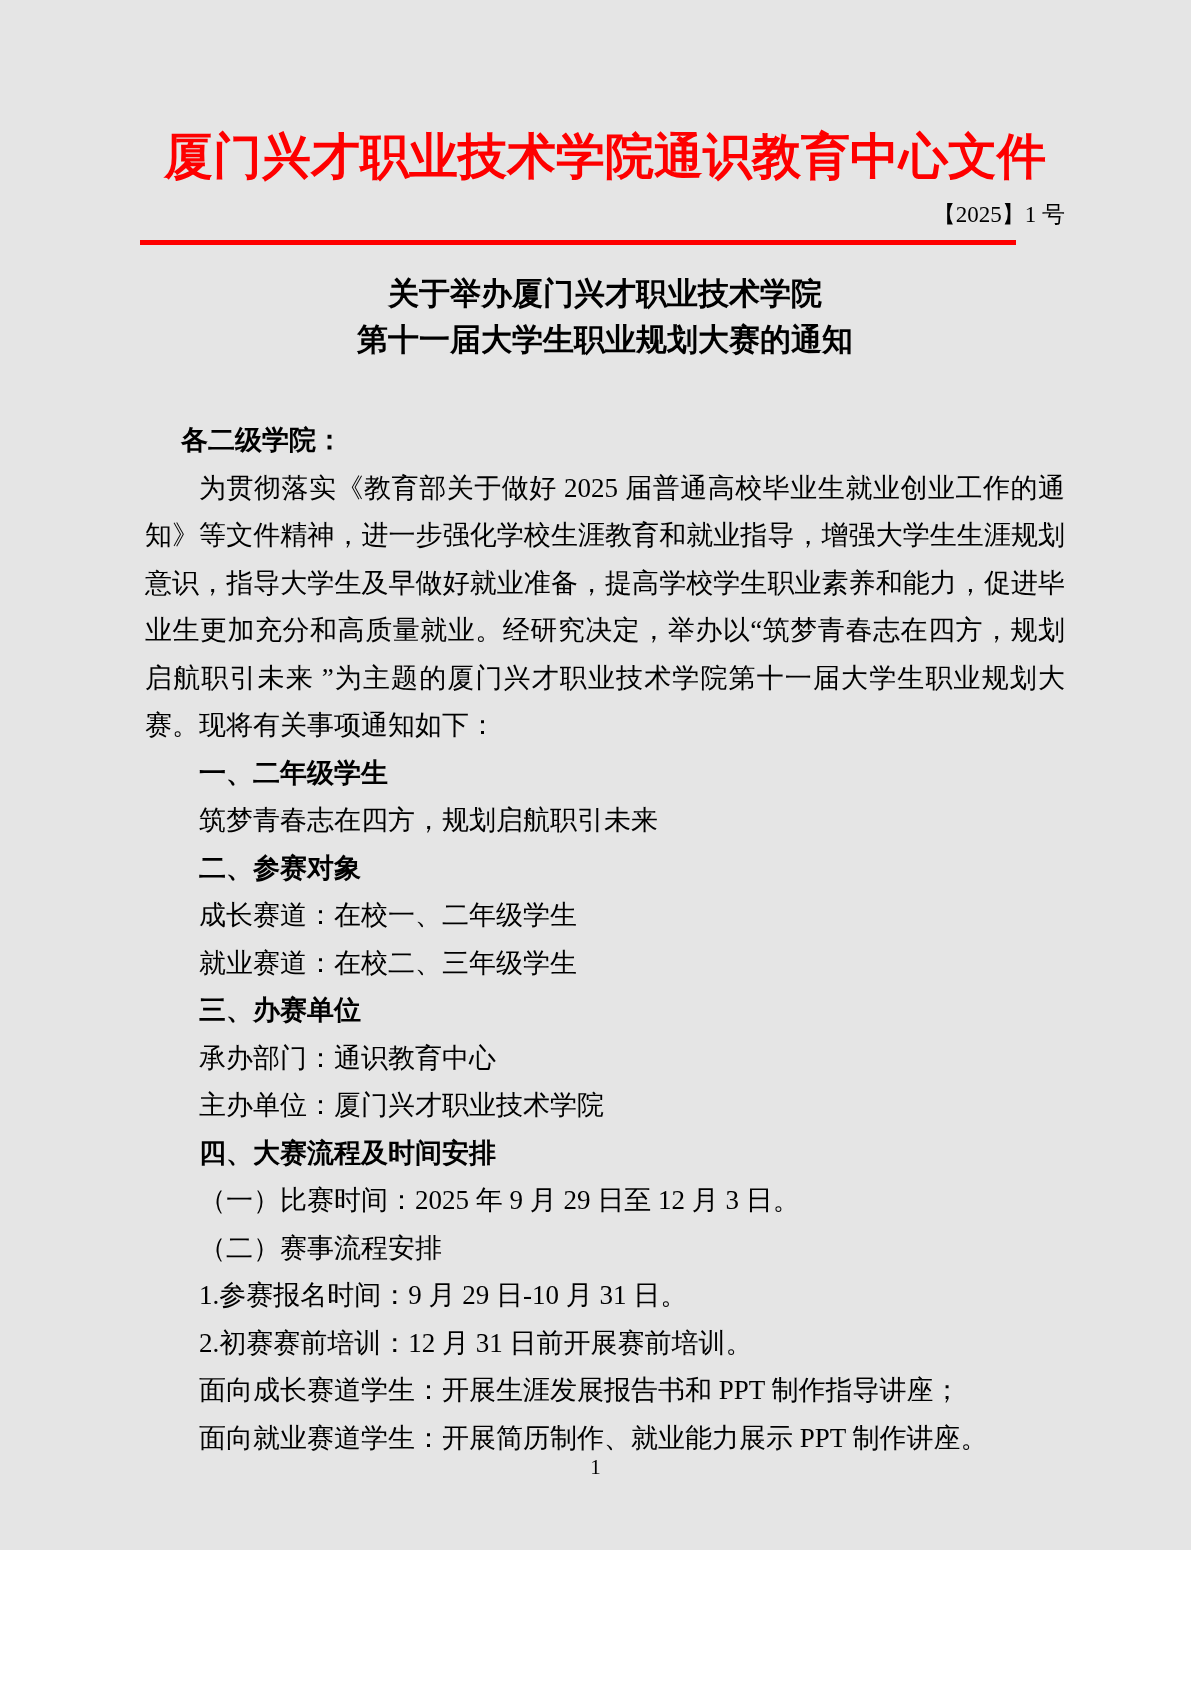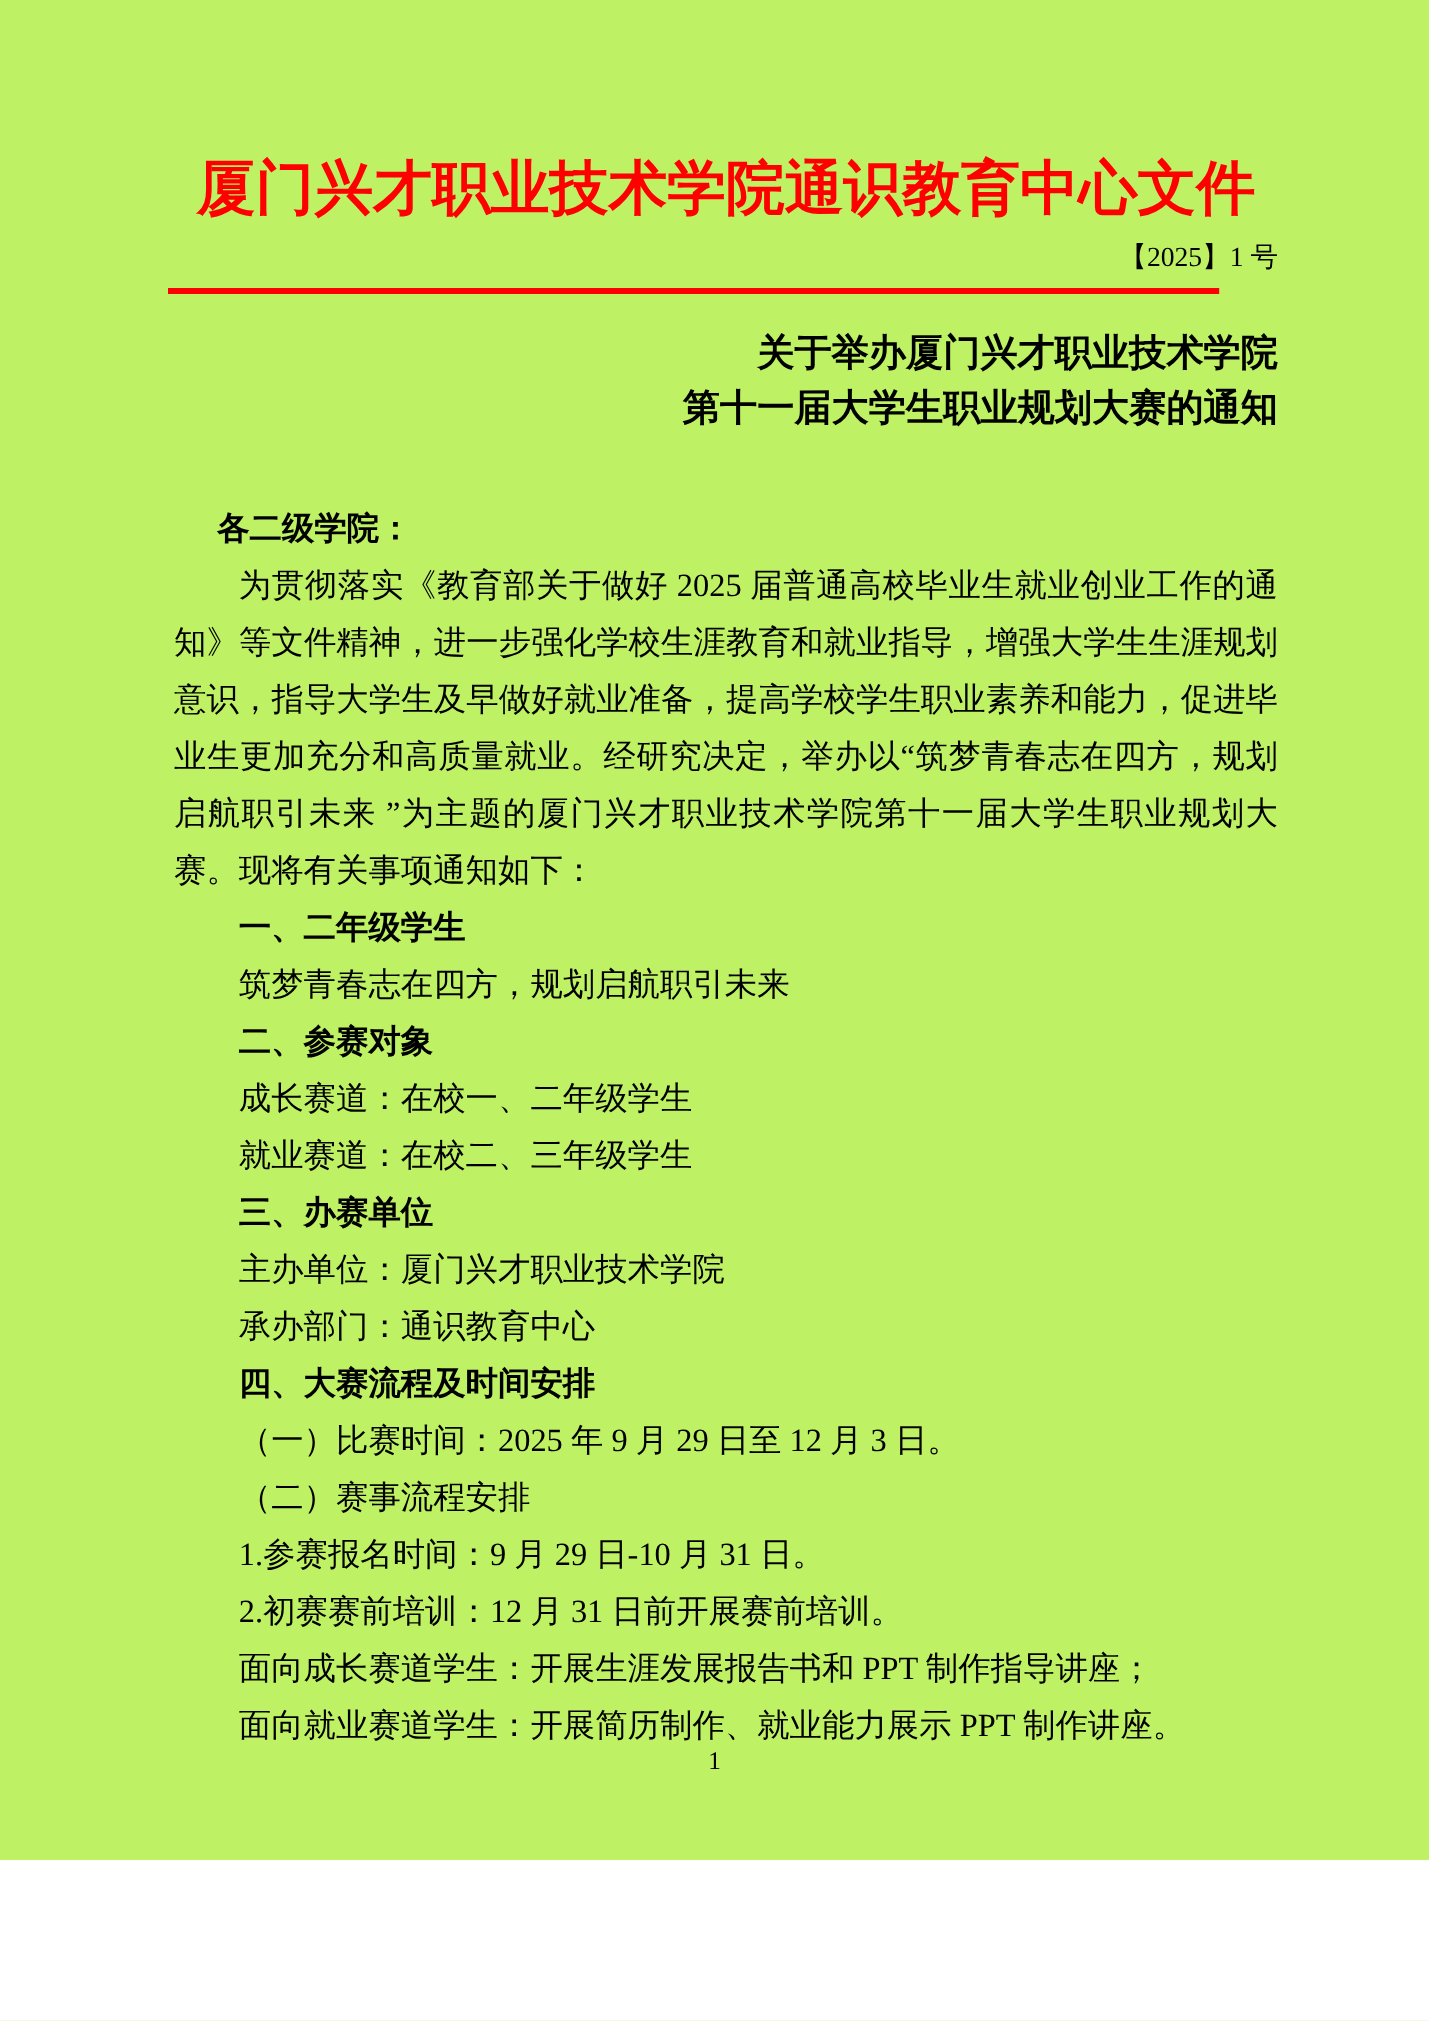--- a/index.html
+++ b/index.html
@@ -1,21 +1,21 @@
 <!DOCTYPE html>
 <html><head>
 <meta charset="utf-8">
 <style>
   * { margin: 0; padding: 0; box-sizing: border-box; }
   html, body { background: #ffffff; }
   .page {
     position: relative;
     width: 1191px;
     height: 1550px;
-    background: #bef264;
+    background: #e5e5e5;
     padding: 0 126px 0 145px;
     overflow: hidden;
     font-family: "Liberation Serif", "DejaVu Serif", serif;
     color: #000000;
   }
   .org-title {
     margin-top: 126px;
     text-align: center;
     font-family: "Liberation Serif", "DejaVu Serif", serif;
     font-weight: 700;
@@ -35,21 +35,21 @@
   .red-line {
     position: relative;
     left: -5px;
     width: 876px;
     height: 5px;
     margin-top: 12px;
     background: #fe0000;
   }
   .doc-title {
     margin-top: 26px;
-    text-align: right;
+    text-align: center;
     font-family: "Liberation Sans", "DejaVu Sans", sans-serif;
     font-weight: 700;
     font-size: 31px;
     line-height: 46px;
     color: #000000;
   }
   .body-text {
     margin-top: 54px;
     font-size: 27px;
     line-height: 47.5px;
@@ -106,22 +106,22 @@
     <div class="opening">为贯彻落实《教育部关于做好 2025 届普通高校毕业生就业创业工作的通知》等文件精神，进一步强化学校生涯教育和就业指导，增强大学生生涯规划意识，指导大学生及早做好就业准备，提高学校学生职业素养和能力，促进毕业生更加充分和高质量就业。经研究决定，举办以“筑梦青春志在四方，规划启航职引未来 ”为主题的厦门兴才职业技术学院第十一届大学生职业规划大赛。现将有关事项通知如下：</div>
 
     <div class="sec-heading">一、二年级学生</div>
     <div class="sec-line">筑梦青春志在四方，规划启航职引未来</div>
 
     <div class="sec-heading">二、参赛对象</div>
     <div class="sec-line">成长赛道：在校一、二年级学生</div>
     <div class="sec-line">就业赛道：在校二、三年级学生</div>
 
     <div class="sec-heading">三、办赛单位</div>
+    <div class="sec-line">承办部门：通识教育中心</div>
     <div class="sec-line">主办单位：厦门兴才职业技术学院</div>
-    <div class="sec-line">承办部门：通识教育中心</div>
 
     <div class="sec-heading">四、大赛流程及时间安排</div>
     <div class="sec-line">（一）比赛时间：2025 年 9 月 29 日至 12 月 3 日。</div>
     <div class="sec-line">（二）赛事流程安排</div>
     <div class="sec-line">1.参赛报名时间：9 月 29 日-10 月 31 日。</div>
     <div class="sec-line">2.初赛赛前培训：12 月 31 日前开展赛前培训。</div>
     <div class="sec-line">面向成长赛道学生：开展生涯发展报告书和 PPT 制作指导讲座；</div>
     <div class="sec-line">面向就业赛道学生：开展简历制作、就业能力展示 PPT 制作讲座。</div>
 
   </div>

